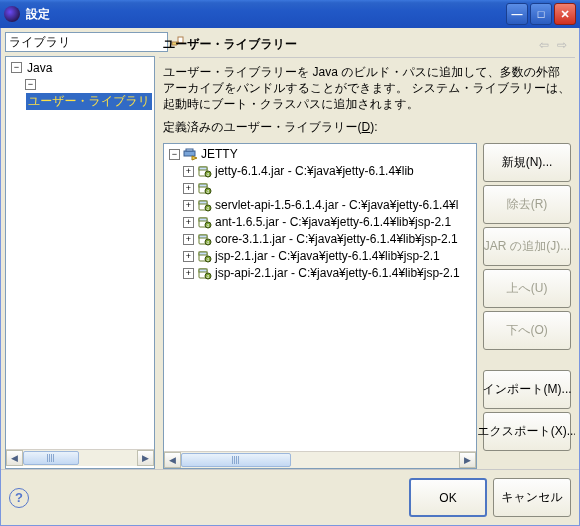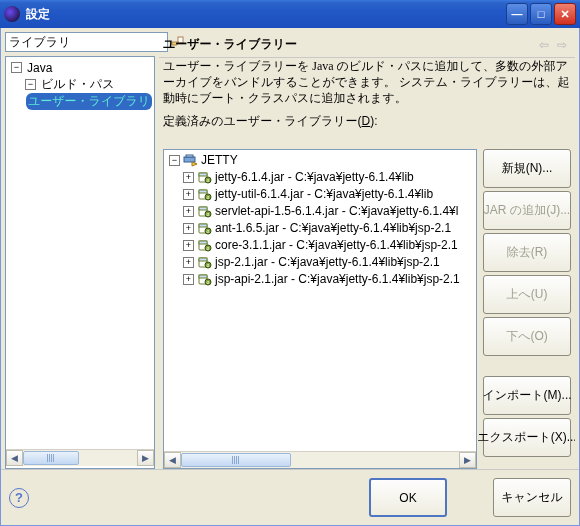--- a/index.html
+++ b/index.html
@@ -105,22 +105,21 @@
     border:1px solid #7b7b7b;
     background:#fff;
     display:flex;align-items:center;justify-content:center;
     font-size:9px;line-height:9px;color:#000;
     margin:0 3px;
   }
   .ind { display:inline-block; }
   .tree-item .label { padding:0 2px; }
   .tree-item.selected .label {
     background:#316ac5;
-    color:#5eead4;
-    border-radius:6px;
+    color:#fde047;
   }
   
   .hscroll {
     height:17px;
     background:#f1efe2;
     border-top:1px solid #d4d0c8;
     display:flex;
     align-items:stretch;
   }
   .hscroll .sbtn {
@@ -149,29 +148,30 @@
     flex:1;
     display:flex;
     flex-direction:column;
     overflow:hidden;
   }
   .rp-header {
     display:flex; align-items:center;
     height:26px;
     border-bottom:1px solid #c8c8c8;
     padding:0 4px;
+    margin-bottom:6px;
   }
   .rp-title { flex:1; font-weight:bold; }
   .navarrow {
     width:18px;height:18px;
     display:flex;align-items:center;justify-content:center;
     color:#b8b8b8;
   }
-  .rp-desc { padding:0 4px 6px 4px; line-height:1.35; color:#000;font-family:Liberation Serif, serif; }
-  .rp-label { padding:0 4px 19px 4px; }
+  .rp-desc { padding:0 4px 6px 4px; line-height:1.35; color:#000; }
+  .rp-label { padding:0 4px 7px 4px; }
   .rp-label u { text-decoration:underline; }
 
   .rp-content {
     flex:1;
     display:flex;
     gap:6px;
     padding:0 4px;
     overflow:hidden;
   }
   .lib-tree {
@@ -221,21 +221,21 @@
     border-top:1px solid #c8c8c8;
   }
   .help-icon {
     width:20px;height:20px;
     border:1.5px solid #5577cc;
     border-radius:50%;
     display:flex;align-items:center;justify-content:center;
     color:#5577cc;font-weight:bold;font-size:13px;
   }
   .bottom-bar .spacer{flex:1;}
-  .bottom-bar .btn{ width:78px;margin-left:40px; }
+  .bottom-bar .btn{ width:78px; }
   .bottom-bar .btn.default{ border:2px solid #4e76c3; }
 </style>
 </head>
 <body>
 
 <div class="titlebar">
   <div class="eclipse-icon"></div>
   <div class="titlebar-title">設定</div>
   <div class="winbtns">
     <div class="winbtn">—</div>
@@ -260,21 +260,20 @@
       <div class="tree">
         <div class="tree-content">
           <div class="tree-item">
             <span class="ind" style="width:2px"></span>
             <span class="tw">−</span>
             <span class="label">Java</span>
           </div>
           <div class="tree-item">
             <span class="ind" style="width:16px"></span>
             <span class="tw">−</span>
-            <span class="label">ビルド・パス</span>
           </div>
           <div class="tree-item selected">
             <span class="ind" style="width:42px"></span>
             <span class="label">ユーザー・ライブラリ</span>
           </div>
         </div>
         <div class="hscroll">
           <div class="sbtn">◀</div>
           <div class="strack">
               <div class="sthumb"></div>
@@ -327,21 +326,20 @@
                 <span class="ind" style="width:16px"></span>
                 <span class="tw">+</span>
                 <span class="jar-icon">
                   <svg width="15" height="13">
                     <rect x="2" y="2" width="8" height="9" rx="1" fill="#fff" stroke="#6a8030"></rect>
                     <rect x="2" y="2" width="8" height="3" fill="#c8defa" stroke="#6a8030"></rect>
                     <circle cx="11" cy="9" r="3" fill="#7aa030" stroke="#3a5010"></circle>
                     <text x="11" y="11" font-size="5" fill="#fff" text-anchor="middle">o</text>
                   </svg>
                 </span>
-                <span>jetty-util-6.1.4.jar - C:¥java¥jetty-6.1.4¥lib</span>
               </div>
               <div class="lib-item">
                 <span class="ind" style="width:16px"></span>
                 <span class="tw">+</span>
                 <span class="jar-icon">
                   <svg width="15" height="13">
                     <rect x="2" y="2" width="8" height="9" rx="1" fill="#fff" stroke="#6a8030"></rect>
                     <rect x="2" y="2" width="8" height="3" fill="#c8defa" stroke="#6a8030"></rect>
                     <circle cx="11" cy="9" r="3" fill="#7aa030" stroke="#3a5010"></circle>
                     <text x="11" y="11" font-size="5" fill="#fff" text-anchor="middle">o</text>
@@ -409,24 +407,24 @@
               </div>
             <div class="sbtn">▶</div>
           </div>
         </div>
 
         <div class="button-col">
           <div class="btn">
               <span>新規(N)...</span>
             </div>
           <div class="btn disabled">
+              <span>除去(R)</span>
+            </div>
+          <div class="btn disabled">
               <span>JAR の追加(J)...</span>
-            </div>
-          <div class="btn disabled">
-              <span>除去(R)</span>
             </div>
           <div class="btn disabled">
               <span>上へ(U)</span>
             </div>
           <div class="btn disabled">
               <span>下へ(O)</span>
             </div>
           <div class="gap"></div>
           <div class="btn">
               <span>インポート(M)...</span>

